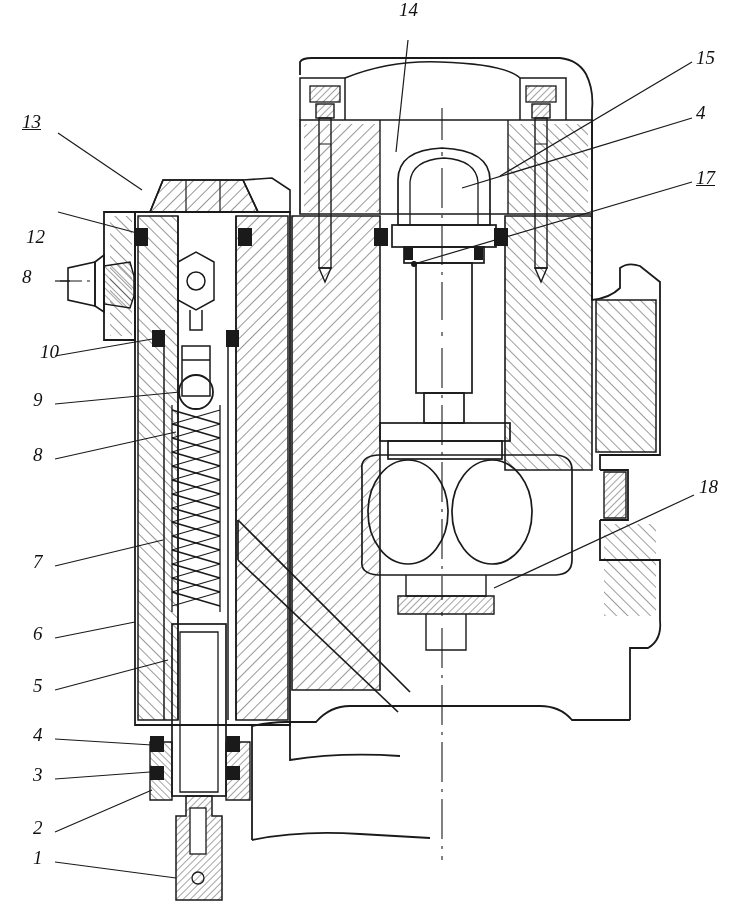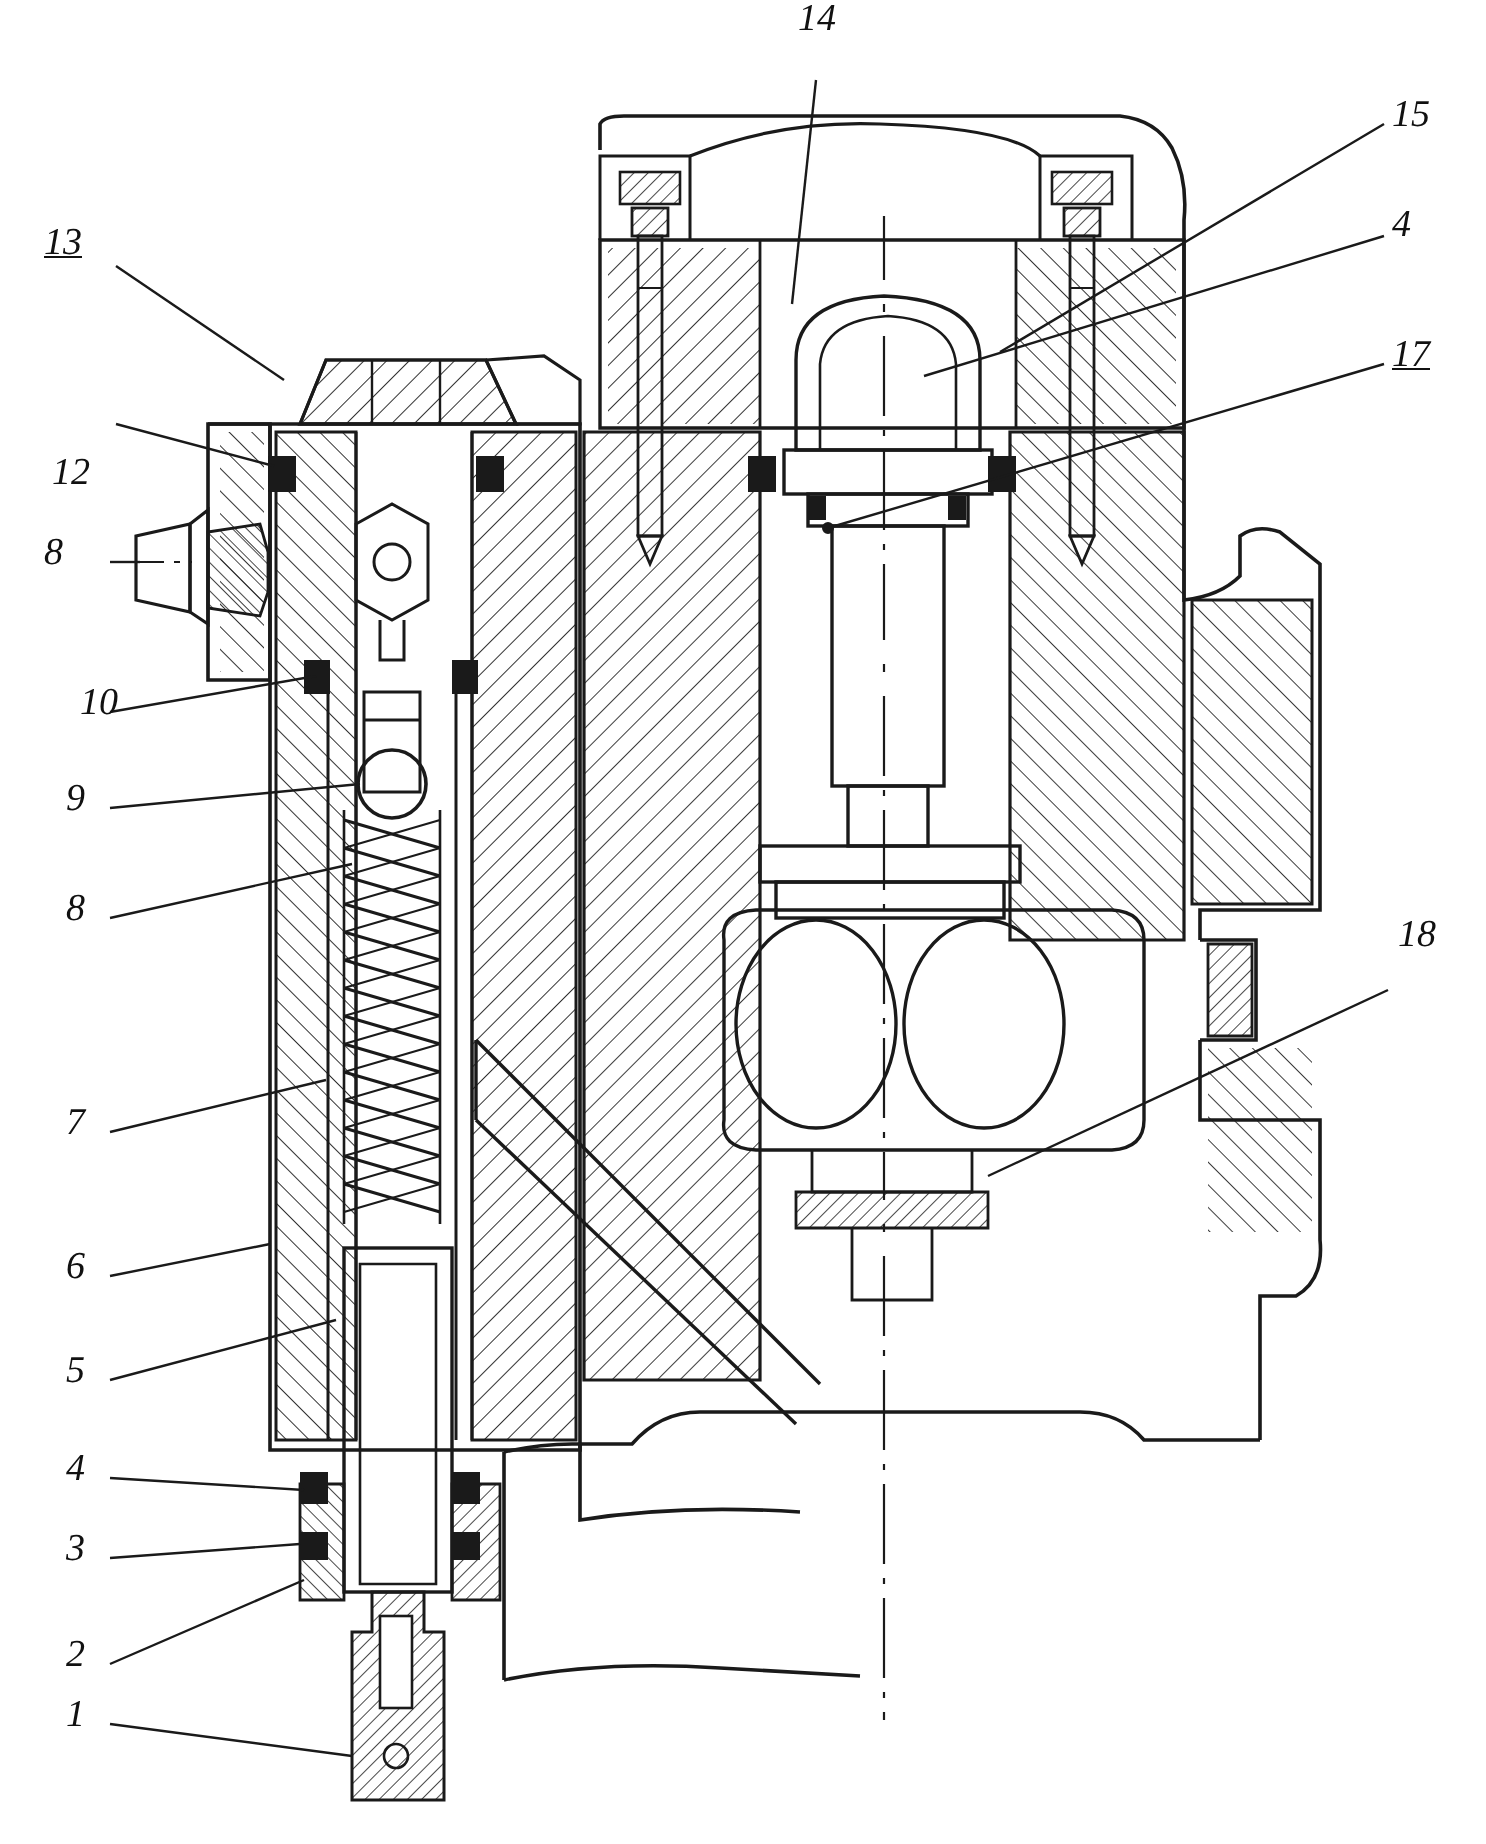--- a/index.html
+++ b/index.html
@@ -242,15 +242,15 @@
   <div class="callout-label" style="left:33px;  top:445px;">8</div>
   <div class="callout-label" style="left:33px;  top:390px;">9</div>
   <div class="callout-label" style="left:40px;  top:342px;font-style:italic;">10</div>
   <div class="callout-label" style="left:22px;  top:267px;">8</div>
   <div class="callout-label" style="left:26px;  top:198px;margin-top:29px;">12</div>
   <div class="callout-label" style="left:22px;  top:112px;text-decoration:underline;">13</div>
   <div class="callout-label" style="left:399px; top:0;">14</div>
   <div class="callout-label" style="left:696px; top:48px;text-align:right;">15</div>
   <div class="callout-label" style="left:696px; top:103px;">4</div>
   <div class="callout-label" style="left:696px; top:168px;text-decoration:underline;">17</div>
-  <div class="callout-label" style="left:699px; top:458px;">18</div>
+  <div class="callout-label" style="left:699px; top:477px;">18</div>
 
 </div>
 
 </body></html>

